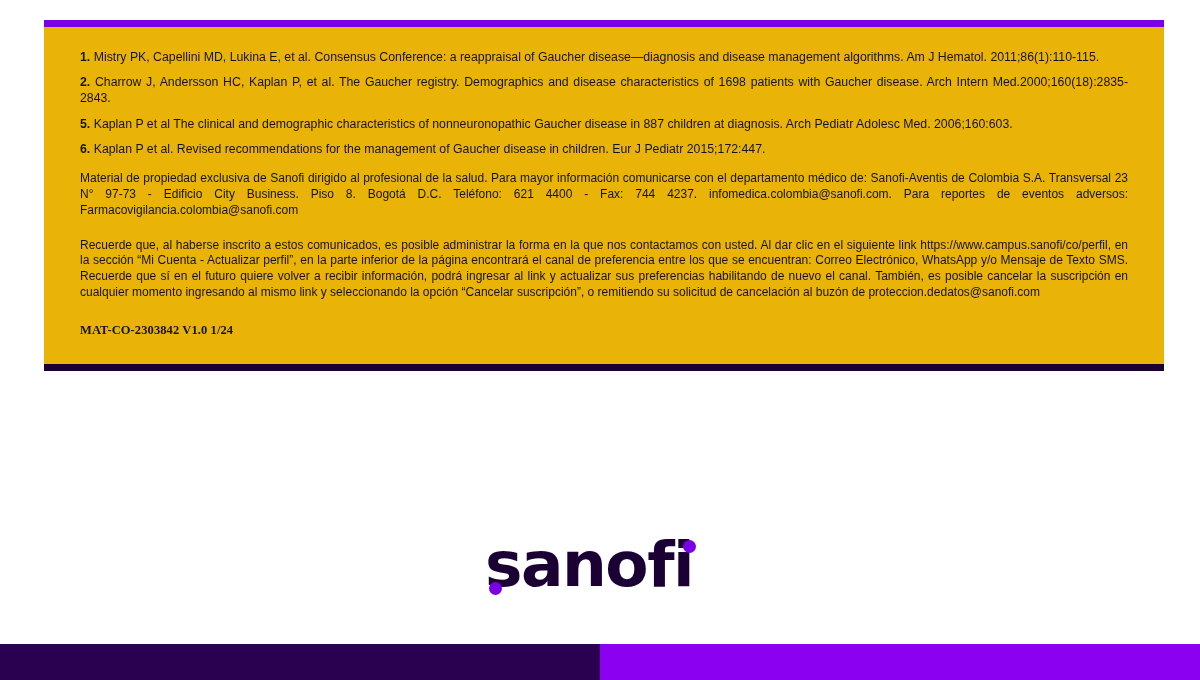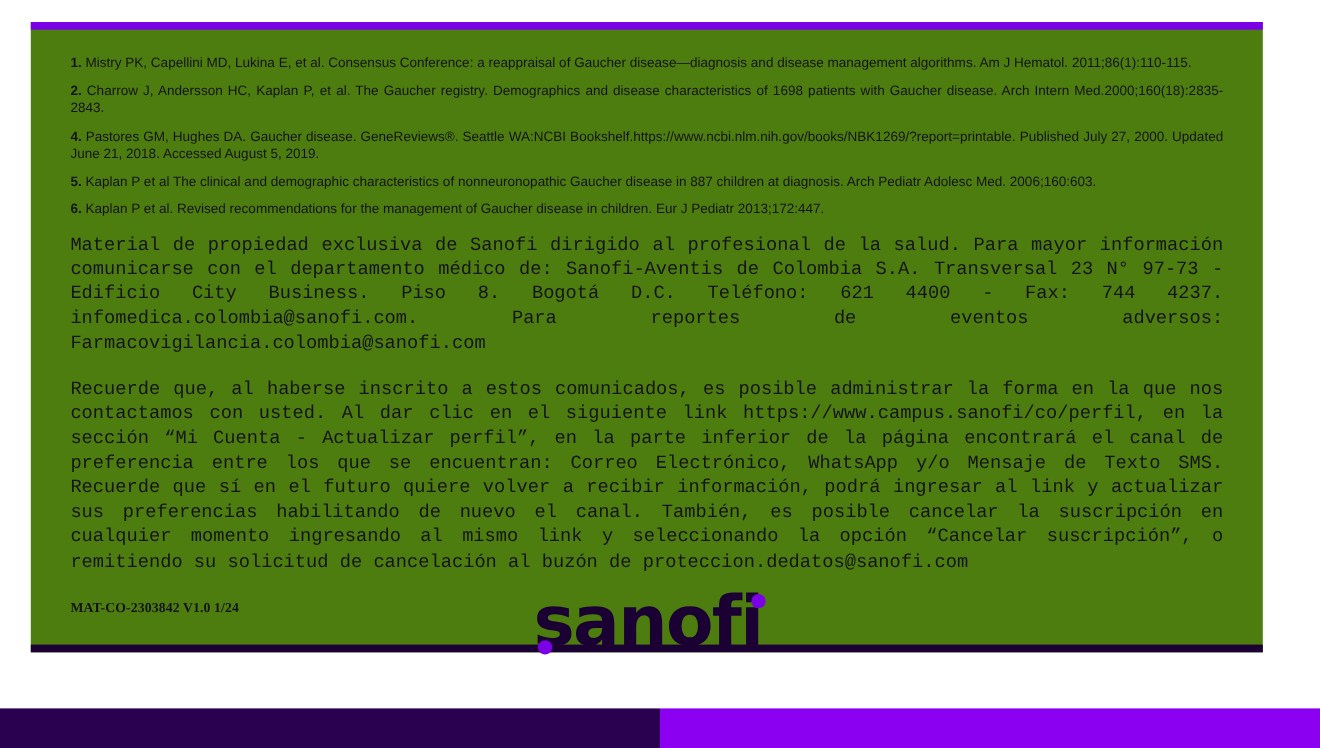--- a/index.html
+++ b/index.html
@@ -16,24 +16,24 @@
   .page {
     position: relative;
     width: 1200px;
     height: 680px;
     background: #ffffff;
   }
 
   
   .card {
     position: absolute;
-    left: 28px;
+    left: 44px;
     top: 20px;
     width: 1120px;
-    background: #4d7c0f;
+    background: #eab308;
     box-sizing: border-box;
   }
   .card-top-rule {
     height: 7px;
     background: #7a00e6;
     width: 100%;
   }
   .card-bottom-rule {
     height: 7px;
     background: #1a0033;
@@ -50,26 +50,25 @@
     color: #15141a;
     text-align: justify;
     margin: 0 0 9px 0;
   }
   .ref .num {
     font-weight: bold;
     color: #15141a;
   }
 
   .legal {
-    font-size: 17px;
+    font-size: 12px;
     line-height: 1.32;
     color: #15141a;
     text-align: justify;
     margin: 14px 0 0 0;
-    font-family: Liberation Mono, monospace;
   }
   .legal.second {
     margin-top: 19px;
   }
   .matcode {
     font-size: 12.5px;
     font-weight: bold;
     color: #15141a;
     margin: 22px 0 6px 0;
     letter-spacing: .1px;
@@ -144,30 +143,26 @@
 
       <p class="ref">
         <span class="num">1.</span>
         <span>Mistry PK, Capellini MD, Lukina E, et al. Consensus Conference: a reappraisal of Gaucher disease—diagnosis and disease management algorithms. Am J Hematol. 2011;86(1):110-115.</span>
       </p>
       <p class="ref">
         <span class="num">2.</span>
         <span>Charrow J, Andersson HC, Kaplan P, et al. The Gaucher registry. Demographics and disease characteristics of 1698 patients with Gaucher disease. Arch Intern Med.2000;160(18):2835-2843.</span>
       </p>
       <p class="ref">
-        <span class="num">4.</span>
-        <span>Pastores GM, Hughes DA. Gaucher disease. GeneReviews®. Seattle WA:NCBI Bookshelf.https://www.ncbi.nlm.nih.gov/books/NBK1269/?report=printable. Published July 27, 2000. Updated June 21, 2018. Accessed August 5, 2019.</span>
-      </p>
-      <p class="ref">
         <span class="num">5.</span>
         <span>Kaplan P et al The clinical and demographic characteristics of nonneuronopathic Gaucher disease in 887 children at diagnosis. Arch Pediatr Adolesc Med. 2006;160:603.</span>
       </p>
       <p class="ref">
         <span class="num">6.</span>
-        <span>Kaplan P et al. Revised recommendations for the management of Gaucher disease in children. Eur J Pediatr 2013;172:447.</span>
+        <span>Kaplan P et al. Revised recommendations for the management of Gaucher disease in children. Eur J Pediatr 2015;172:447.</span>
       </p>
 
       <p class="legal">Material de propiedad exclusiva de Sanofi dirigido al profesional de la salud. Para mayor información comunicarse con el departamento médico de: Sanofi-Aventis de Colombia S.A. Transversal 23 N° 97-73 - Edificio City Business. Piso 8. Bogotá D.C. Teléfono: 621 4400 - Fax: 744 4237. infomedica.colombia@sanofi.com. Para reportes de eventos adversos: Farmacovigilancia.colombia@sanofi.com</p>
 
       <p class="legal second">Recuerde que, al haberse inscrito a estos comunicados, es posible administrar la forma en la que nos contactamos con usted. Al dar clic en el siguiente link https://www.campus.sanofi/co/perfil, en la sección “Mi Cuenta - Actualizar perfil”, en la parte inferior de la página encontrará el canal de preferencia entre los que se encuentran: Correo Electrónico, WhatsApp y/o Mensaje de Texto SMS. Recuerde que sí en el futuro quiere volver a recibir información, podrá ingresar al link y actualizar sus preferencias habilitando de nuevo el canal. También, es posible cancelar la suscripción en cualquier momento ingresando al mismo link y seleccionando la opción “Cancelar suscripción”, o remitiendo su solicitud de cancelación al buzón de proteccion.dedatos@sanofi.com</p>
 
       <p class="matcode">MAT-CO-2303842 V1.0 1/24</p>
     </div>
     <div class="card-bottom-rule"></div>
   </div>

